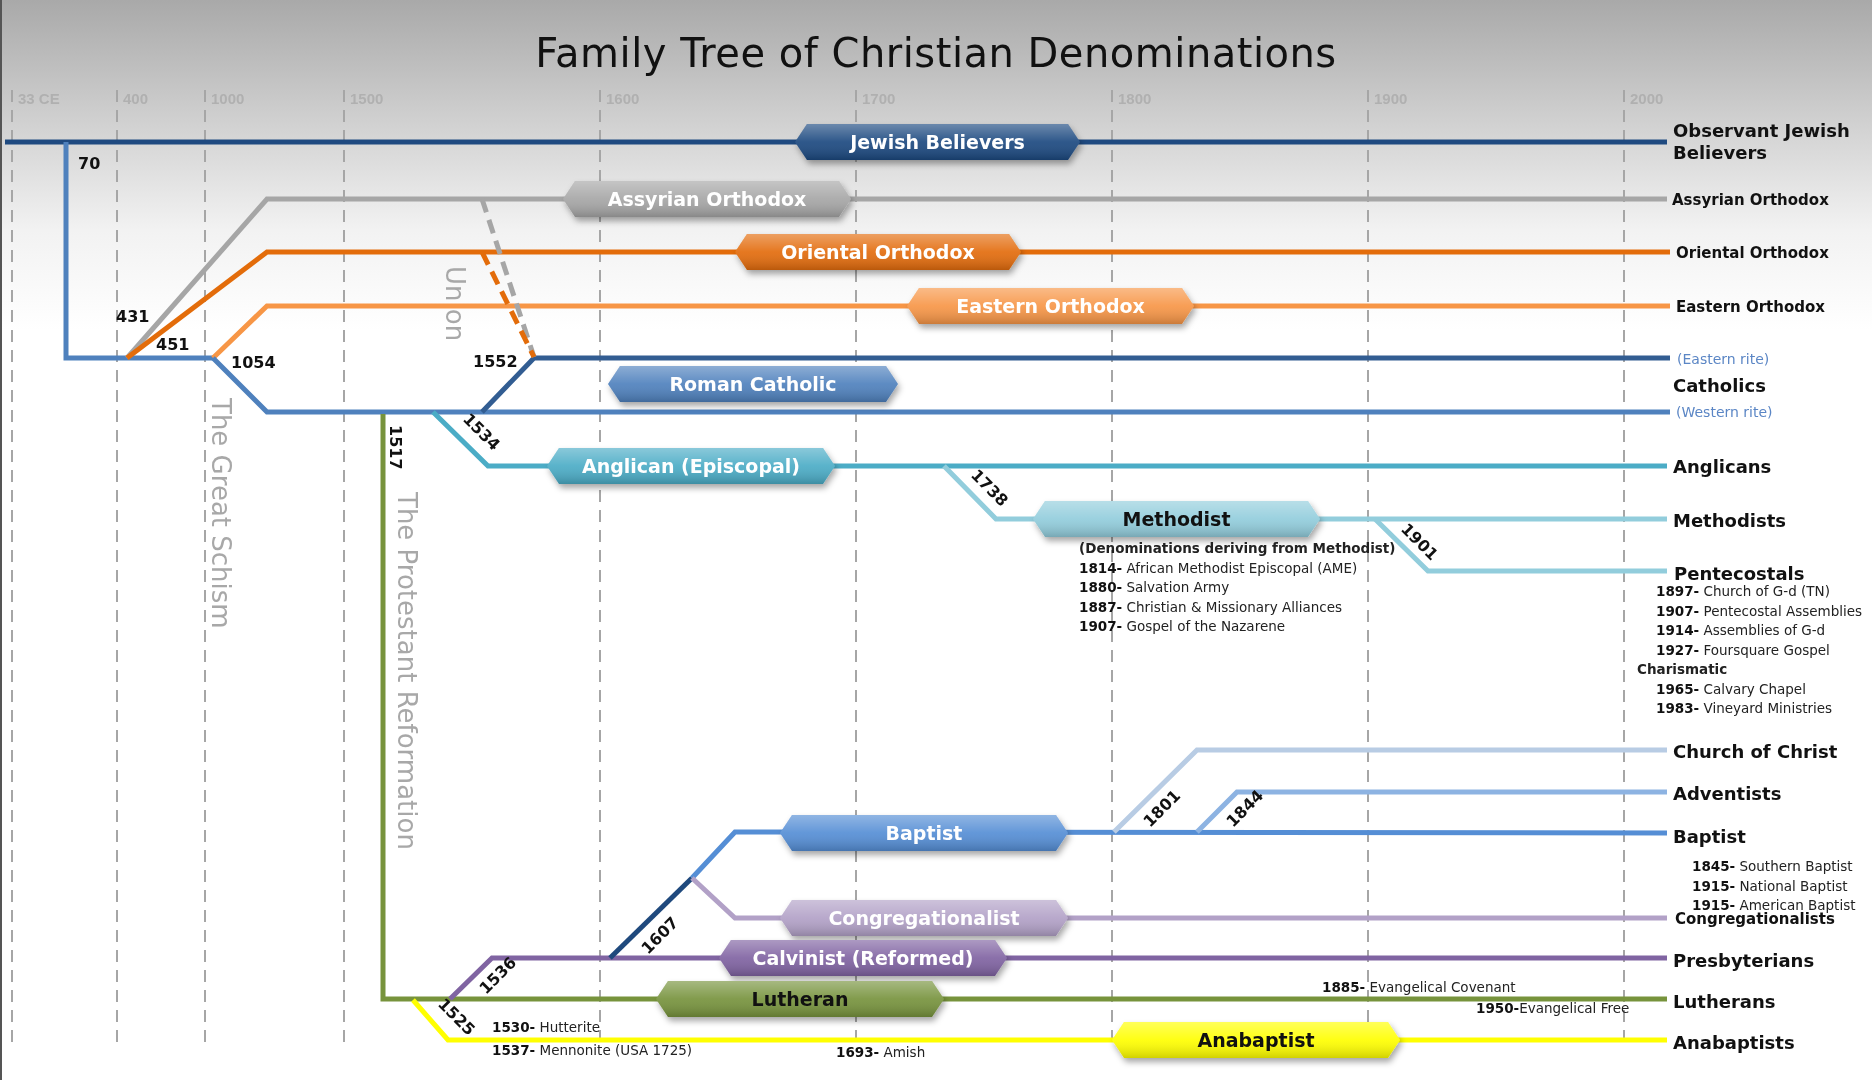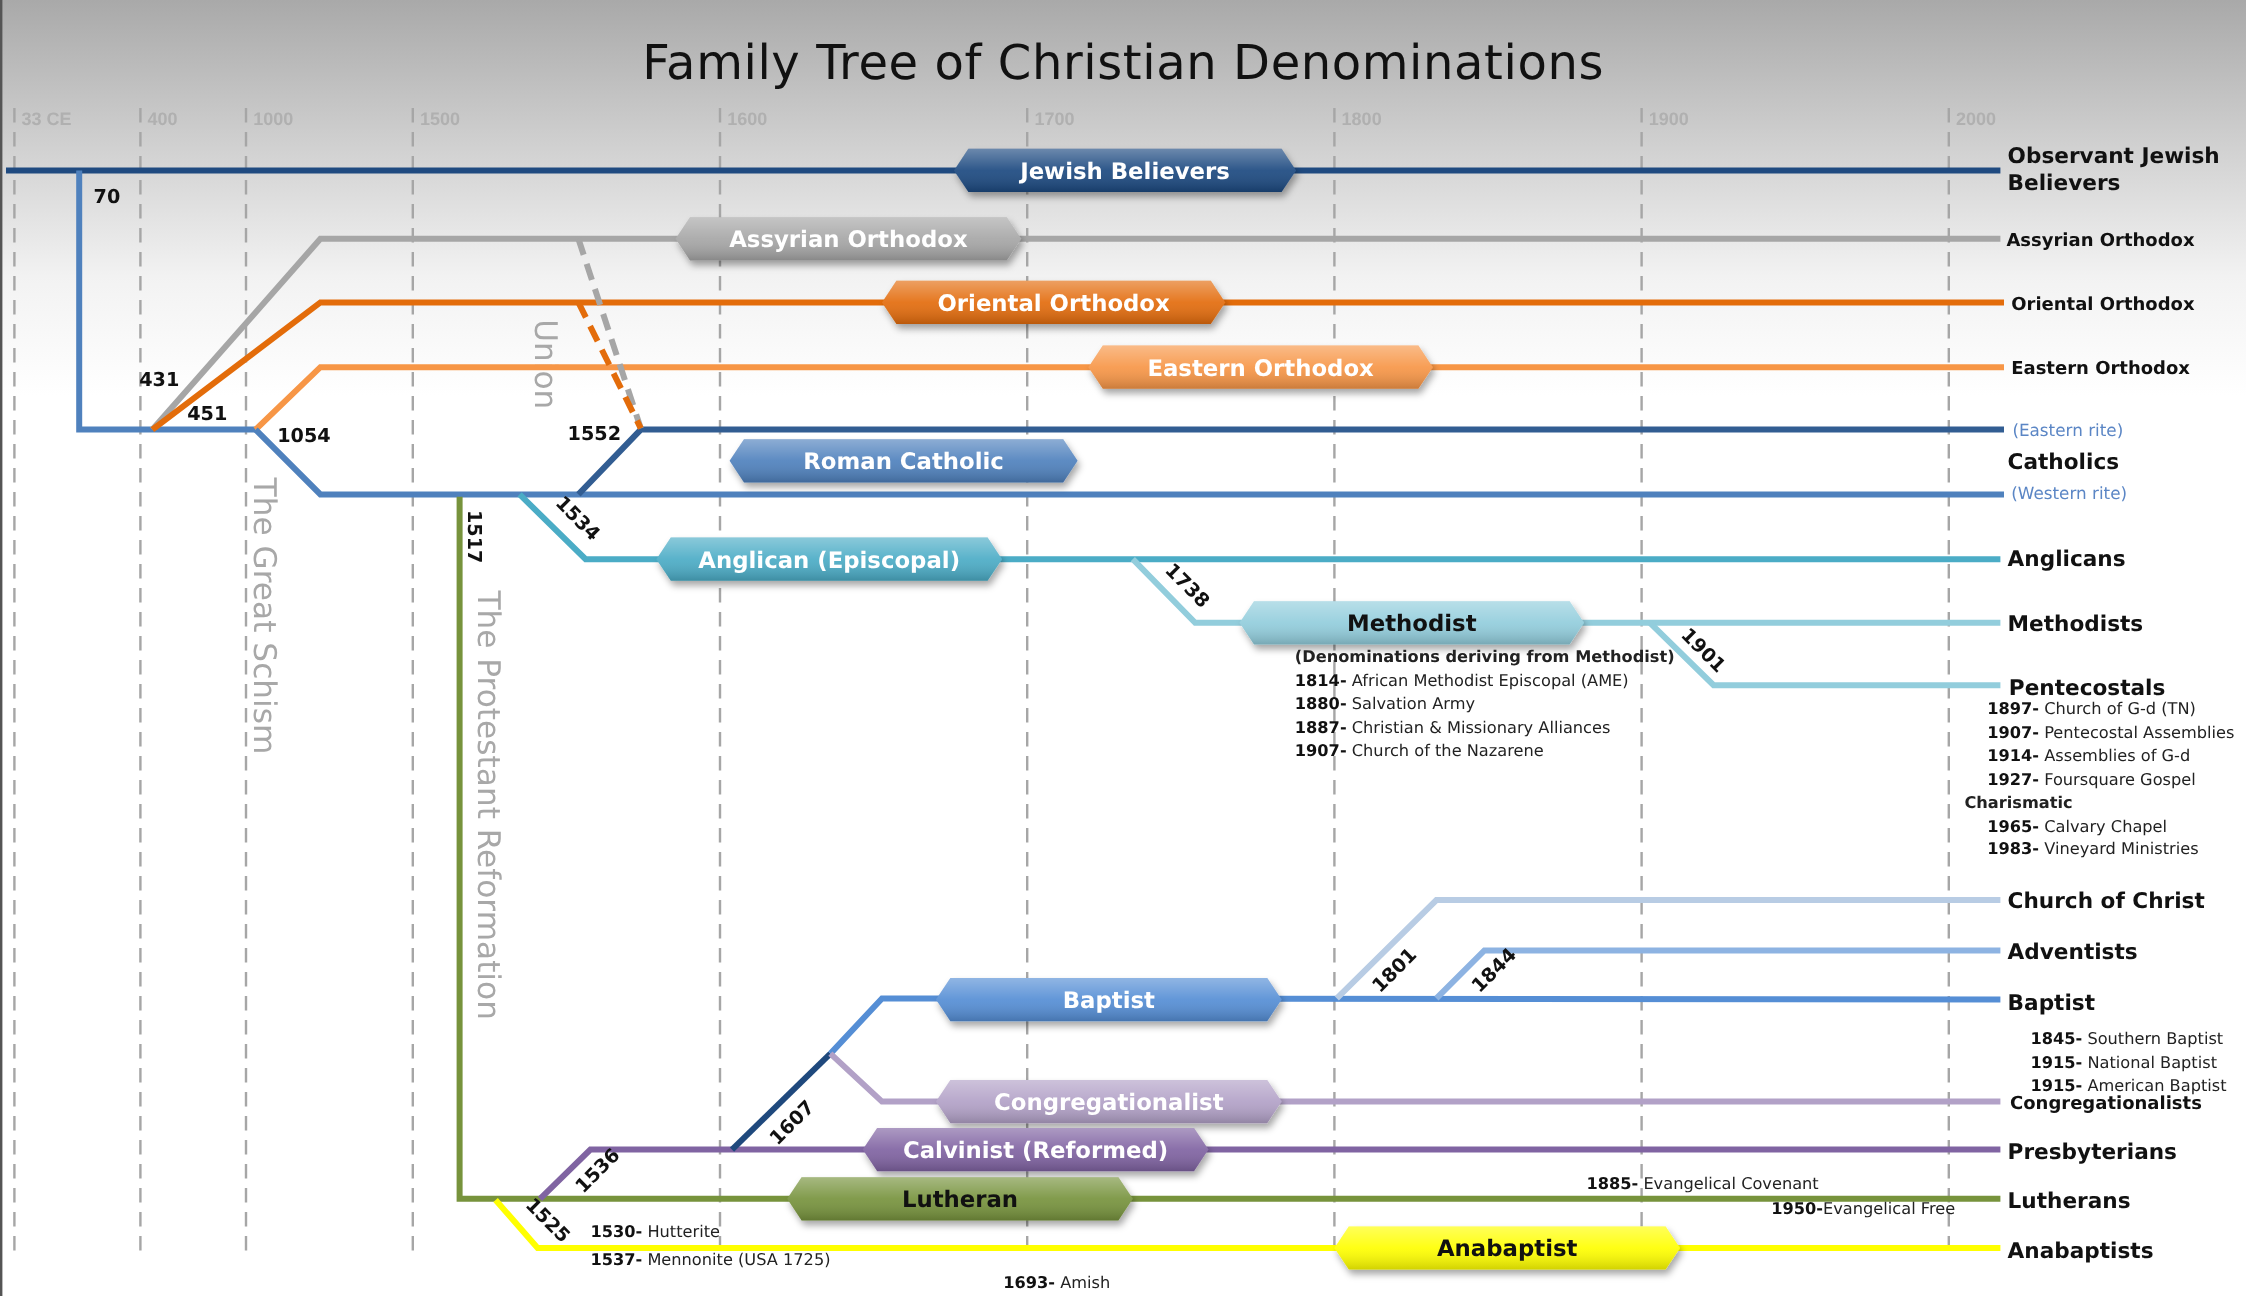--- a/index.html
+++ b/index.html
@@ -205,21 +205,21 @@
 <div class="end-label small" style="left:1675px;top:908px;">Congregationalists</div>
 <div class="end-label" style="left:1673px;top:950px;">Presbyterians</div>
 <div class="end-label" style="left:1673px;top:991px;">Lutherans</div>
 <div class="end-label" style="left:1673px;top:1032px;">Anabaptists</div>
 
 <div class="note-block" style="left:1043px;top:539px;margin-left:36px;">
   <div class="note-head">(Denominations deriving from Methodist)</div>
   <div><b>1814-</b> <span>African Methodist Episcopal (AME)</span></div>
   <div><b>1880-</b> <span>Salvation Army</span></div>
   <div><b>1887-</b> <span>Christian &amp; Missionary Alliances</span></div>
-  <div><b>1907-</b> <span>Church of the Nazarene</span></div>
+  <div><b>1907-</b> <span>Gospel of the Nazarene</span></div>
 </div>
 
 <div class="note-block" style="left:1637px;top:582px;">
   <div style="padding-left:19px"><b>1897-</b> <span>Church of G-d (TN)</span></div>
   <div style="padding-left:19px"><b>1907-</b> <span>Pentecostal Assemblies</span></div>
   <div style="padding-left:19px"><b>1914-</b> <span>Assemblies of G-d</span></div>
   <div style="padding-left:19px"><b>1927-</b> <span>Foursquare Gospel</span></div>
   <div class="note-head">Charismatic</div>
   <div style="padding-left:19px"><b>1965-</b> <span>Calvary Chapel</span></div>
   <div style="padding-left:19px"><b>1983-</b> <span>Vineyard Ministries</span></div>
@@ -229,13 +229,13 @@
   <div><b>1845-</b> <span>Southern Baptist</span></div>
   <div><b>1915-</b> <span>National Baptist</span></div>
   <div><b>1915-</b> <span>American Baptist</span></div>
 </div>
 
 <div class="note-block" style="left:1322px;top:978px;"><b>1885-</b> <span>Evangelical Covenant</span></div>
 <div class="note-block" style="left:1476px;top:999px;"><b>1950-</b><span>Evangelical Free</span></div>
 
 <div class="note-block" style="left:492px;top:1018px;"><b>1530-</b> <span>Hutterite</span></div>
 <div class="note-block" style="left:492px;top:1041px;"><b>1537-</b> <span>Mennonite  (USA 1725)</span></div>
-<div class="note-block" style="left:836px;top:1043px;margin-top:17px;"><b>1693-</b> <span>Amish</span></div>
+<div class="note-block" style="left:836px;top:1043px;"><b>1693-</b> <span>Amish</span></div>
 
 </body></html>

